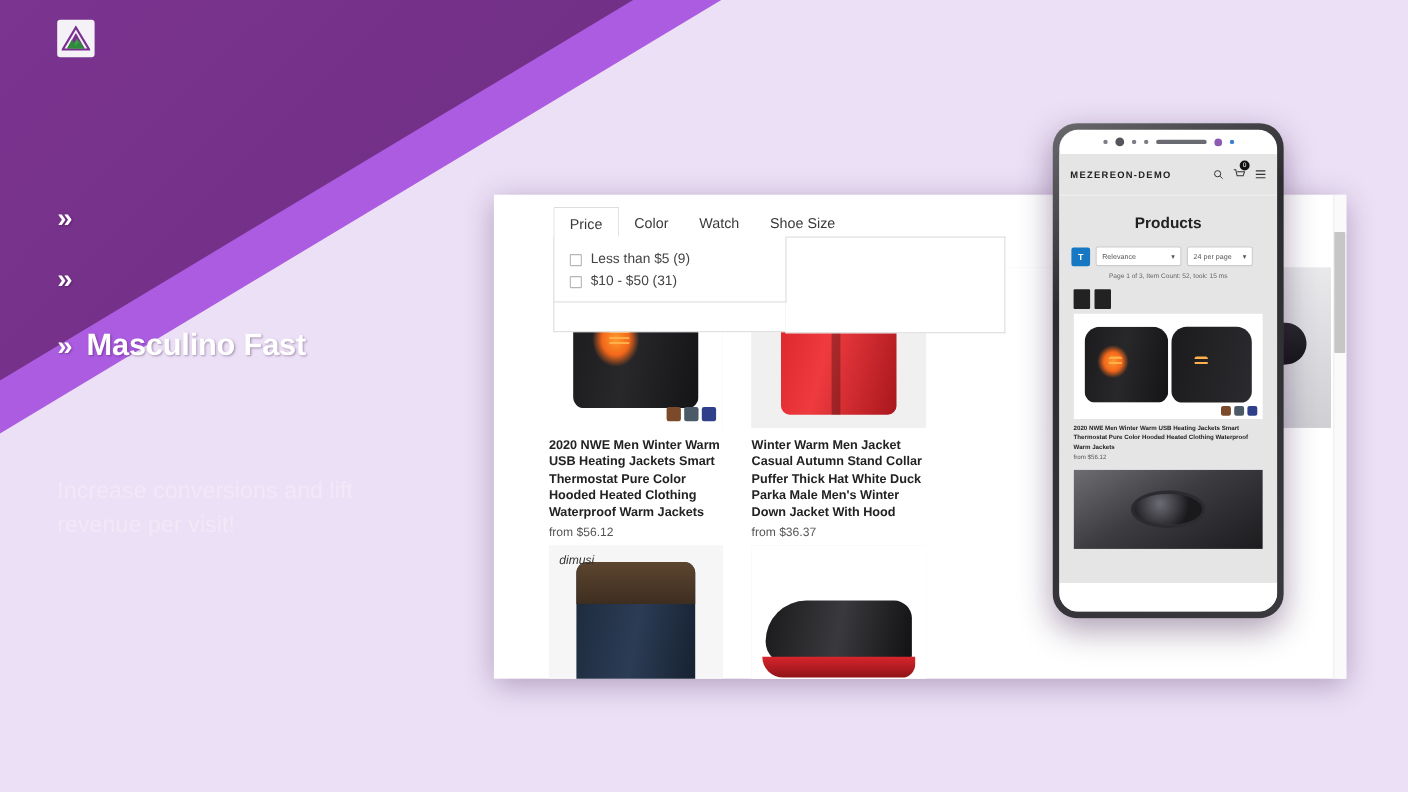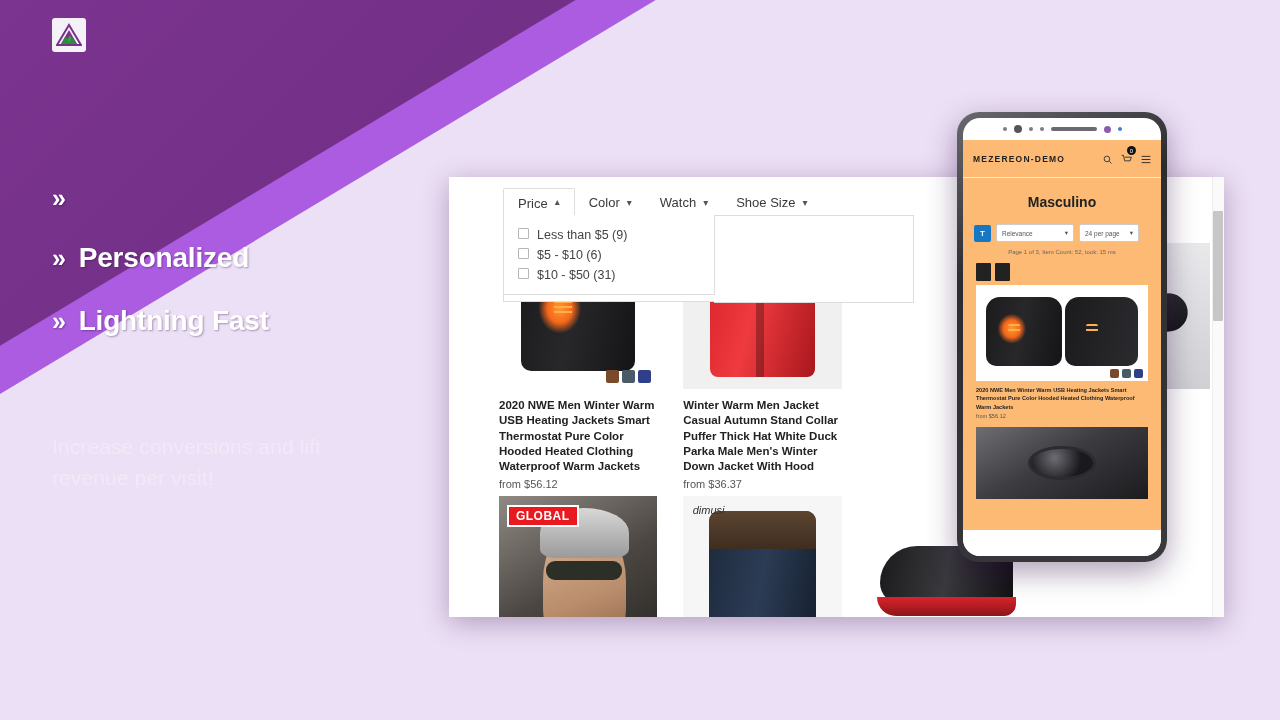--- a/index.html
+++ b/index.html
@@ -74,30 +74,30 @@
     background:#c6c6c6; border-radius:1px;
   }
 
   
   .filterbar {
     position:absolute; left:54px; top:11px; display:flex; align-items:flex-start;
     font-size:13px; color:#3a3a3a; z-index:6;
   }
   .f-tab {
     padding:7px 14px 9px 14px; display:flex; align-items:center; gap:7px;
-    font-weight:500; white-space:nowrap;
+    font-weight:500; white-space:nowrap;flex-direction:column;
   }
   .f-tab.active {
     background:#fff; border:1px solid #ddd; border-bottom:none;
     position:relative; z-index:8; border-radius:2px 2px 0 0;
   }
   .caret { font-size:10px; color:#555; }
   .caret.up { transform:scaleY(-1); display:inline-block; }
   .f-opt {
-    display:flex; align-items:flex-start; gap:8px; padding:3px 14px;
+    display:flex; align-items:flex-end; gap:8px; padding:3px 14px;
     font-size:12.5px; color:#444;
   }
   .cbx {
     width:11px; height:11px; border:1px solid #b6b6b6; background:#fff;
     flex:none; border-radius:1px;
   }
 
   
   .grid {
     position:absolute; left:50px; top:60px; right:14px;
@@ -238,21 +238,21 @@
     background:transparent; z-index:4;
   }
   .dot { width:4px; height:4px; border-radius:50%; background:#7d7d86; }
   .dot.big { width:8px; height:8px; background:#55555c; }
   .dot.pur { background:#8a5bb0; width:7px; height:7px; }
   .dot.blu { background:#3b7fd0; }
   .speaker { width:46px; height:4px; border-radius:3px; background:#6a6a72; }
 
   .phone-screen {
     position:absolute; left:0; right:0; top:22px; bottom:26px;
-    background:#fdba74; overflow:hidden;
+    background:#e5e5e5; overflow:hidden;
   }
   .ph-head {
     display:flex; align-items:center; justify-content:space-between;
     padding:10px 10px 9px 10px; border-bottom:1px solid #eee;
   }
   .ph-brand { font-size:8.5px; font-weight:bold; letter-spacing:1.2px; color:#222; }
   .ph-icons { display:flex; align-items:center; gap:9px; color:#333; }
   .cart-wrap { position:relative; }
   .cart-badge {
     position:absolute; right:-4px; top:-4px; width:9px; height:9px;
@@ -314,25 +314,24 @@
     </svg>
   </div>
 </div>
 
 <div class="copy">
   <div class="bullet">
     <span class="chev">»</span>
   </div>
   <div class="bullet">
     <span class="chev">»</span>
-    <span>Personalized</span>
   </div>
   <div class="bullet">
     <span class="chev">»</span>
-    <span>Lightning Fast</span>
+    <span>Masculino Fast</span>
   </div>
 </div>
 <div class="subcopy">Increase conversions and lift revenue per visit!</div>
 
 <div class="browser">
 
   <div class="grid">
 
     <div class="card">
       <div class="thumb">
@@ -370,29 +369,20 @@
     <div class="card">
       <div class="thumb">
         <div class="glass-bg"></div>
         <div class="glasses">
             <div class="lens"></div>
           </div>
       </div>
     </div>
     <div class="card">
       <div class="thumb">
-        <div class="model-bg"></div>
-        <div class="model-head"></div>
-        <div class="model-hair"></div>
-        <div class="model-shades"></div>
-        <div class="badge-global">GLOBAL</div>
-      </div>
-    </div>
-    <div class="card">
-      <div class="thumb">
         <div class="navy-bg"></div>
         <div class="navy-jacket"></div>
         <div class="navy-yoke"></div>
         <div class="brandmark">dimusi</div>
       </div>
     </div>
     <div class="card">
       <div class="thumb">
         <div class="shoe-bg"></div>
         <div class="shoe"></div>
@@ -433,24 +423,20 @@
     <div class="f-tab">
       <span>Shoe Size</span>
       <span class="caret">▾</span>
     </div>
   </div>
 
   <div style="position:absolute;left:54px;top:38px;width:212px;background:#fff;border:1px solid #ddd;border-top:none;padding:10px 0 9px 0;z-index:9;">
     <div class="f-opt">
       <span class="cbx"></span>
       <span>Less than $5 (9)</span>
-    </div>
-    <div class="f-opt">
-      <span class="cbx"></span>
-      <span>$5 - $10 (6)</span>
     </div>
     <div class="f-opt">
       <span class="cbx"></span>
       <span>$10 - $50 (31)</span>
     </div>
   </div>
 
   <div style="position:absolute;left:265px;top:38px;width:200px;height:88px;background:#fff;border:1px solid #ddd;border-left:none;z-index:8;"></div>
 
   <div class="scroll-track">
@@ -491,21 +477,21 @@
           <span>
             <svg width="10" height="9" viewBox="0 0 16 14">
                 <line x1="1" y1="2" x2="15" y2="2" stroke="#333" stroke-width="1.6"></line>
                 <line x1="1" y1="7" x2="15" y2="7" stroke="#333" stroke-width="1.6"></line>
                 <line x1="1" y1="12" x2="15" y2="12" stroke="#333" stroke-width="1.6"></line>
               </svg>
           </span>
         </div>
       </div>
 
-      <div class="ph-title">Masculino</div>
+      <div class="ph-title">Products</div>
 
       <div class="ph-tools">
         <div class="ph-filter-btn">T</div>
         <div class="ph-sel wide">
           <span>Relevance</span>
           <span>▾</span>
         </div>
         <div class="ph-sel">
           <span>24 per page</span>
           <span>▾</span>

